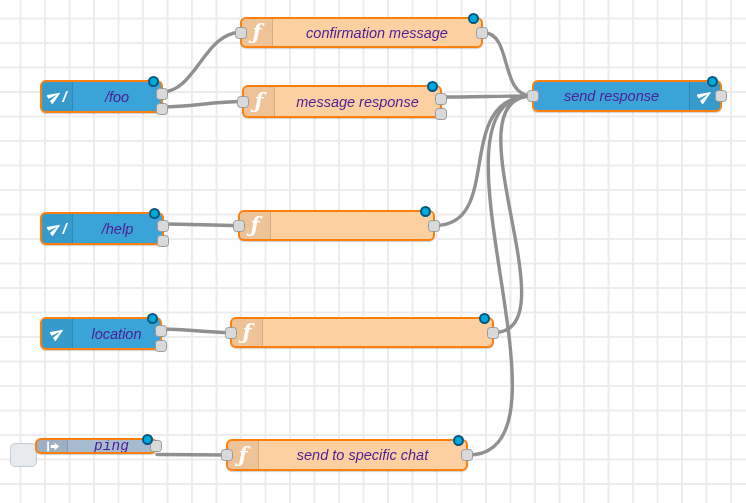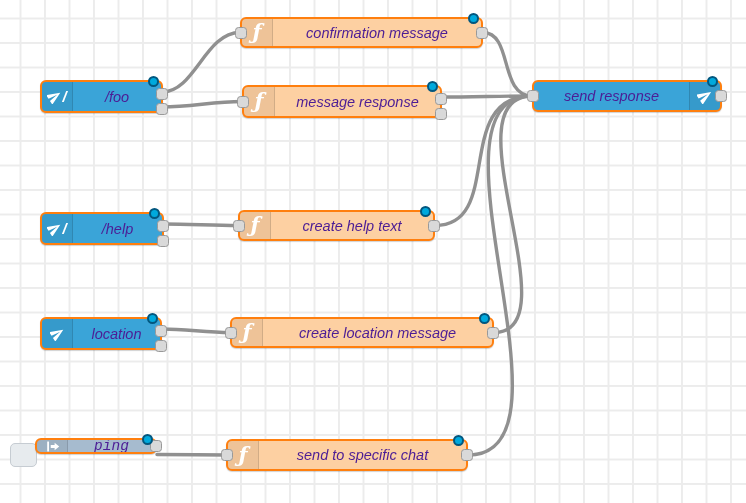--- a/index.html
+++ b/index.html
@@ -135,21 +135,20 @@
     <span class="label">/help</span>
     <div class="port out" style="top:6px;"></div>
     <div class="port out" style="top:21px;"></div>
     <div class="dot"></div>
   </div>
 
   <div class="node fn" style="left:238px;top:210px;width:197px;height:31px;">
     <div class="iconArea left">
         <span class="fglyph">ƒ</span>
       </div>
-    <span class="label">create help text</span>
     <div class="port in mid"></div>
     <div class="port out mid"></div>
     <div class="dot"></div>
   </div>
 
   <div class="node blue" style="left:40px;top:317px;width:122px;height:33px;justify-content:flex-end;">
     <div class="iconArea left">
       <svg class="planeSvg" width="15" height="15" viewBox="0 0 24 24">
           <path d="M2.01 21L23 12 2.01 3 2 10l15 2-15 2z" fill="#fff" transform="rotate(-33 12 12)"></path>
         </svg>
@@ -157,21 +156,20 @@
     <span class="label">location</span>
     <div class="port out" style="top:6px;"></div>
     <div class="port out" style="top:21px;"></div>
     <div class="dot"></div>
   </div>
 
   <div class="node fn" style="left:230px;top:317px;width:264px;height:31px;">
     <div class="iconArea left">
         <span class="fglyph">ƒ</span>
       </div>
-    <span class="label">create location message</span>
     <div class="port in mid"></div>
     <div class="port out mid"></div>
     <div class="dot"></div>
   </div>
 
   <div class="node inject" style="left:35px;top:438px;width:122px;height:16px;font-family:Liberation Mono, monospace;">
     <div class="iconArea left">
       <svg class="planeSvg" width="17" height="17" viewBox="0 0 24 24">
           <path fill="#fff" d="M4.5 5h2.6v14H4.5z"></path>
           <path fill="#fff" d="M9.5 10h5.5V6.6L21.5 12 15 17.4V14H9.5z"></path>

